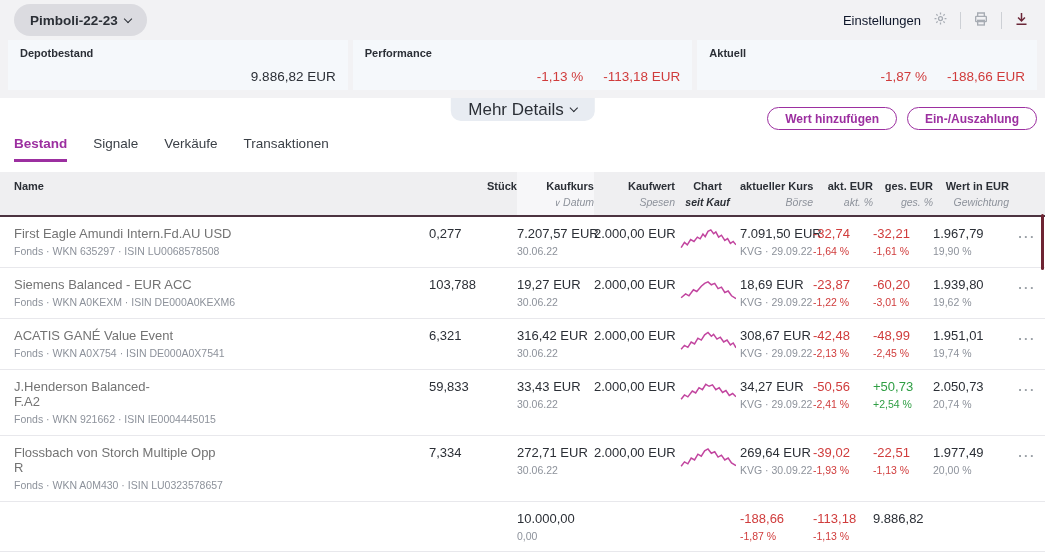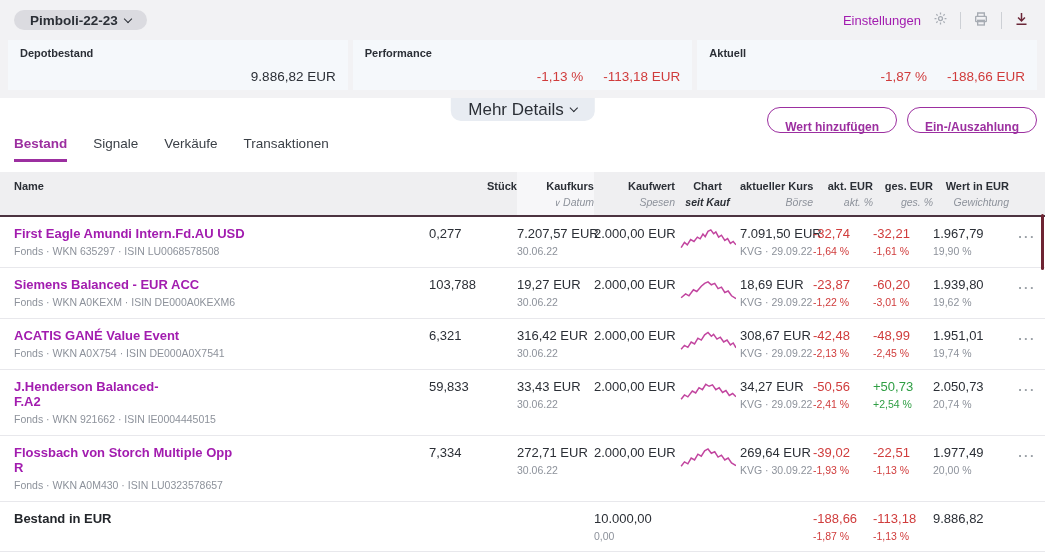--- a/index.html
+++ b/index.html
@@ -17,50 +17,50 @@
     font-family:"Liberation Sans", sans-serif;
     font-size:13px;
     color:var(--dark);
     background:#ffffff;
     position:relative;
   }
   
   .band{background:#f2f2f4;padding-bottom:8px;}
   .topbar{height:40px;display:flex;align-items:center;justify-content:space-between;padding:0 14px;}
   .portfolio-pill{
-    background:#dbdbe0;border:none;border-radius:17px;height:20px;
+    background:#dbdbe0;border:none;border-radius:17px;height:32px;
     padding:0 16px;display:flex;align-items:center;gap:7px;
     font-weight:bold;font-size:13.5px;color:var(--dark);cursor:pointer;
     font-family:inherit;
     text-align:right;
   }
   .chev{width:6px;height:6px;border-right:1.6px solid currentColor;border-bottom:1.6px solid currentColor;
     transform:rotate(45deg);display:inline-block;margin-bottom:3px;}
-  .top-right{display:flex;align-items:center;gap:10px;color:#a21caf;font-size:13px;text-align:right;}
+  .top-right{display:flex;align-items:center;gap:10px;color:#0f172a;font-size:13px;text-align:right;}
   .top-sep{width:1px;height:17px;background:#cdd0d5;}
   .icon-btn{display:flex;align-items:center;background:none;border:none;cursor:pointer;padding:2px;}
   
   .cards{display:flex;gap:5px;padding:0 8px;}
   .card{flex:1;background:#f5f8fb;height:50px;padding:7px 12px 6px;display:flex;flex-direction:column;justify-content:space-between;}
   .card-label{font-size:11px;font-weight:bold;color:var(--dark);}
   .card-vals{display:flex;justify-content:flex-end;gap:20px;font-size:13.5px;color:var(--dark);}
   .neg{color:var(--negative) !important;}
   .pos{color:var(--positive) !important;}
   
   .actions-row{position:relative;height:34px;}
   .details-tab{
     position:absolute;left:50%;transform:translateX(-50%);top:0;
     background:#e8ecf2;border:none;border-radius:0 0 10px 10px;height:23px;
     padding:0 18px;display:flex;align-items:center;gap:7px;font-size:17px;color:var(--dark);
     cursor:pointer;font-family:inherit;
   }
   .action-buttons{position:absolute;right:8px;top:9px;display:flex;gap:10px;}
   .pill-btn{
     background:#ffffff;border:1.5px solid var(--accent);color:var(--accent);
-    border-radius:14px;height:23px;padding:12px 17px;font-size:12px;font-weight:bold;
+    border-radius:14px;height:23px;padding:3px 17px;font-size:12px;font-weight:bold;
     cursor:pointer;font-family:inherit;
   }
   
   .tabs{display:flex;gap:26px;padding:4px 14px 0;text-align:center;}
   .tab{font-size:13.5px;color:#3a3f46;padding-bottom:8px;cursor:pointer;border-bottom:3px solid transparent;}
   .tab.active{color:var(--accent);font-weight:bold;border-bottom-color:var(--accent);}
   
   .grid-row{
     display:grid;
     grid-template-columns:1fr 88px 77px 81px 65px 73px 60px 60px 76px 36px;
@@ -71,21 +71,21 @@
   .hcell.c0{text-align:left;}
   .hcell.c4{text-align:center;}
   .hcell .hmain{display:block;font-size:11px;font-weight:bold;color:var(--dark);white-space:nowrap;}
   .hcell .hsub{display:block;font-size:10.5px;color:var(--gray);margin-top:4px;white-space:nowrap;font-style:italic;}
   .hcell.c4 .hsub{color:var(--dark);font-weight:bold;}
   .hcell.sorted{background:#f7f7f9;}
   .sort-chev{font-size:9px;color:var(--gray);margin-right:3px;}
   .trow{border-bottom:1px solid #e8e8ec;padding-top:9px;padding-bottom:10px;}
   .cell{text-align:left;}
   .cell.first{text-align:left;}
-  .fund-name{font-weight:bold;font-size:13px;color:#a21caf;line-height:15px;}
+  .fund-name{font-weight:normal;font-size:13px;color:#737373;line-height:15px;}
   .fund-info{font-size:10.5px;color:var(--gray);margin-top:4px;}
   .vmain{display:block;font-size:13px;color:var(--dark);white-space:nowrap;}
   .vsub{display:block;font-size:10.5px;color:var(--gray);margin-top:4px;white-space:nowrap;}
   .cell-chart{display:flex;justify-content:center;align-items:flex-start;padding-top:2px;}
   .dots{color:#9aa0a6;font-weight:bold;letter-spacing:1.5px;font-size:13px;text-align:center;cursor:pointer;padding-top:3px;}
   
   .frow{border-bottom:1px solid #e8e8ec;padding-top:9px;padding-bottom:9px;}
   .flabel{font-weight:bold;font-size:13px;color:#23262b;}
   
   .scroll-thumb{position:absolute;right:1px;top:214px;width:3px;height:56px;background:#6e2433;border-radius:2px;}
@@ -410,23 +410,20 @@
       </div>
       <div class="cell">
         <span class="vmain ">1.977,49</span>
         <span class="vsub ">20,00 %</span>
       </div>
       <div class="dots">···</div>
     </div>
   </div>
 <div>
     <div class="grid-row frow">
-      <div class="cell first">
-        <div class="flabel">Bestand in EUR</div>
-      </div>
       <div class="cell"></div>
       <div class="cell"></div>
       <div class="cell">
         <span class="vmain ">10.000,00</span>
         <span class="vsub ">0,00</span>
       </div>
       <div class="cell"></div>
       <div class="cell"></div>
       <div class="cell">
         <span class="vmain neg">-188,66</span>

